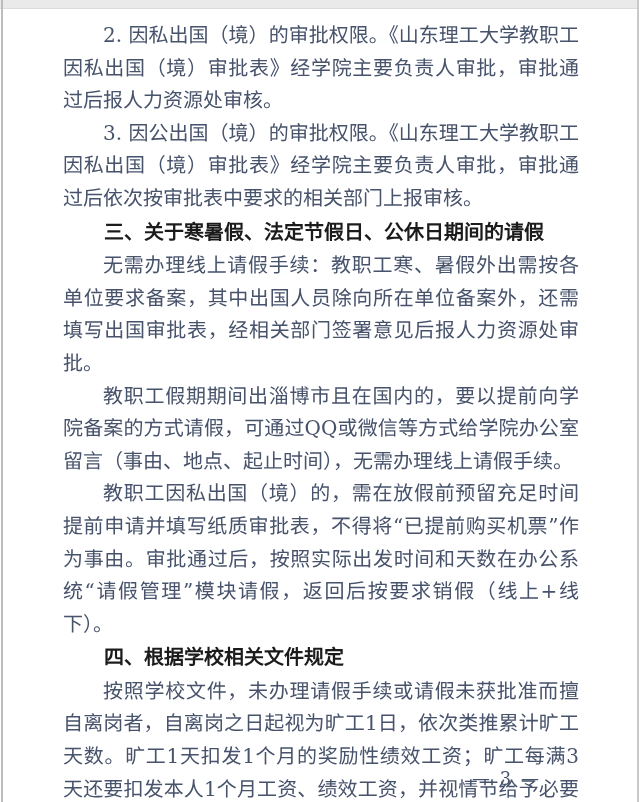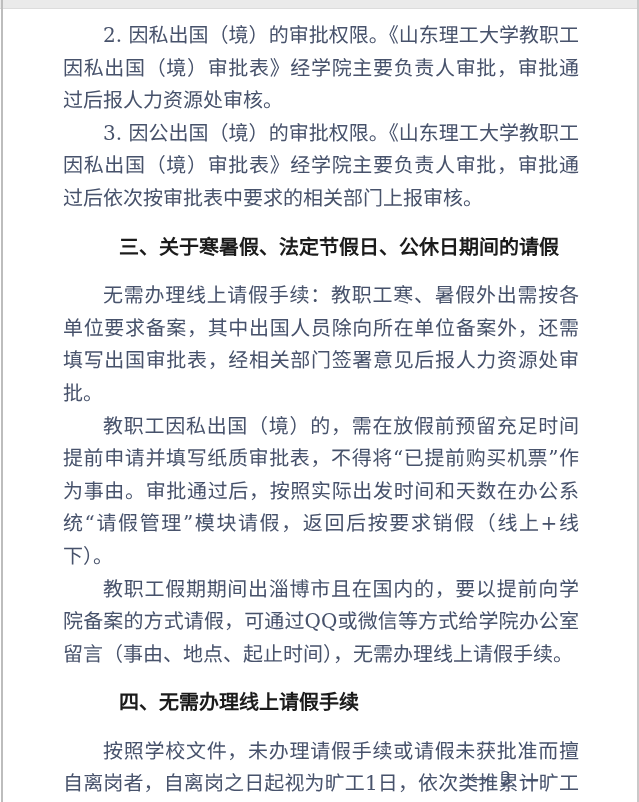--- a/index.html
+++ b/index.html
@@ -48,21 +48,21 @@
     line-height: 32.6px;
     color: #47526b;
     text-align: justify;
     text-justify: inter-character;
   }
   .content p {
     margin: 0;
     text-indent: 2em;
   }
   .content h2 {
-    margin: 16px;
+    margin: 1px;
     text-indent: 2em;
     font-family: "DejaVu Sans", "Liberation Sans", sans-serif;
     font-size: 20px;
     font-weight: bold;
     line-height: 32.6px;
     color: #1b1b1b;
     text-align: left;
   }
   .page-number {
     position: absolute;
@@ -80,20 +80,20 @@
 <div class="page">
   <div class="scan-band-top"></div>
   <div class="scan-edge-left"></div>
   <div class="scan-edge-right"></div>
 
   <div class="content">
     <p>2. 因私出国（境）的审批权限。《山东理工大学教职工因私出国（境）审批表》经学院主要负责人审批，审批通过后报人力资源处审核。</p>
     <p>3. 因公出国（境）的审批权限。《山东理工大学教职工因私出国（境）审批表》经学院主要负责人审批，审批通过后依次按审批表中要求的相关部门上报审核。</p>
     <h2>三、关于寒暑假、法定节假日、公休日期间的请假</h2>
     <p>无需办理线上请假手续：教职工寒、暑假外出需按各单位要求备案，其中出国人员除向所在单位备案外，还需填写出国审批表，经相关部门签署意见后报人力资源处审批。</p>
+    <p>教职工假期期间出淄博市且在国内的，要以提前向学院备案的方式请假，可通过QQ或微信等方式给学院办公室留言（事由、地点、起止时间），无需办理线上请假手续。</p>
     <p>教职工因私出国（境）的，需在放假前预留充足时间提前申请并填写纸质审批表，不得将“已提前购买机票”作为事由。审批通过后，按照实际出发时间和天数在办公系统“请假管理”模块请假，返回后按要求销假（线上+线下）。</p>
-    <p>教职工假期期间出淄博市且在国内的，要以提前向学院备案的方式请假，可通过QQ或微信等方式给学院办公室留言（事由、地点、起止时间），无需办理线上请假手续。</p>
-    <h2>四、无需办理线上请假手续</h2>
+    <h2>四、根据学校相关文件规定</h2>
     <p>按照学校文件，未办理请假手续或请假未获批准而擅自离岗者，自离岗之日起视为旷工1日，依次类推累计旷工天数。旷工1天扣发1个月的奖励性绩效工资；旷工每满3天还要扣发本人1个月工资、绩效工资，并视情节给予必要的行政处分。连续旷工超过15个工作日，或者1年内累计旷工超过 30个工作日的，解除聘用合同。</p>
   </div>
 
   <div class="page-number">— 3 —</div>
 </div>
 
 </body></html>

